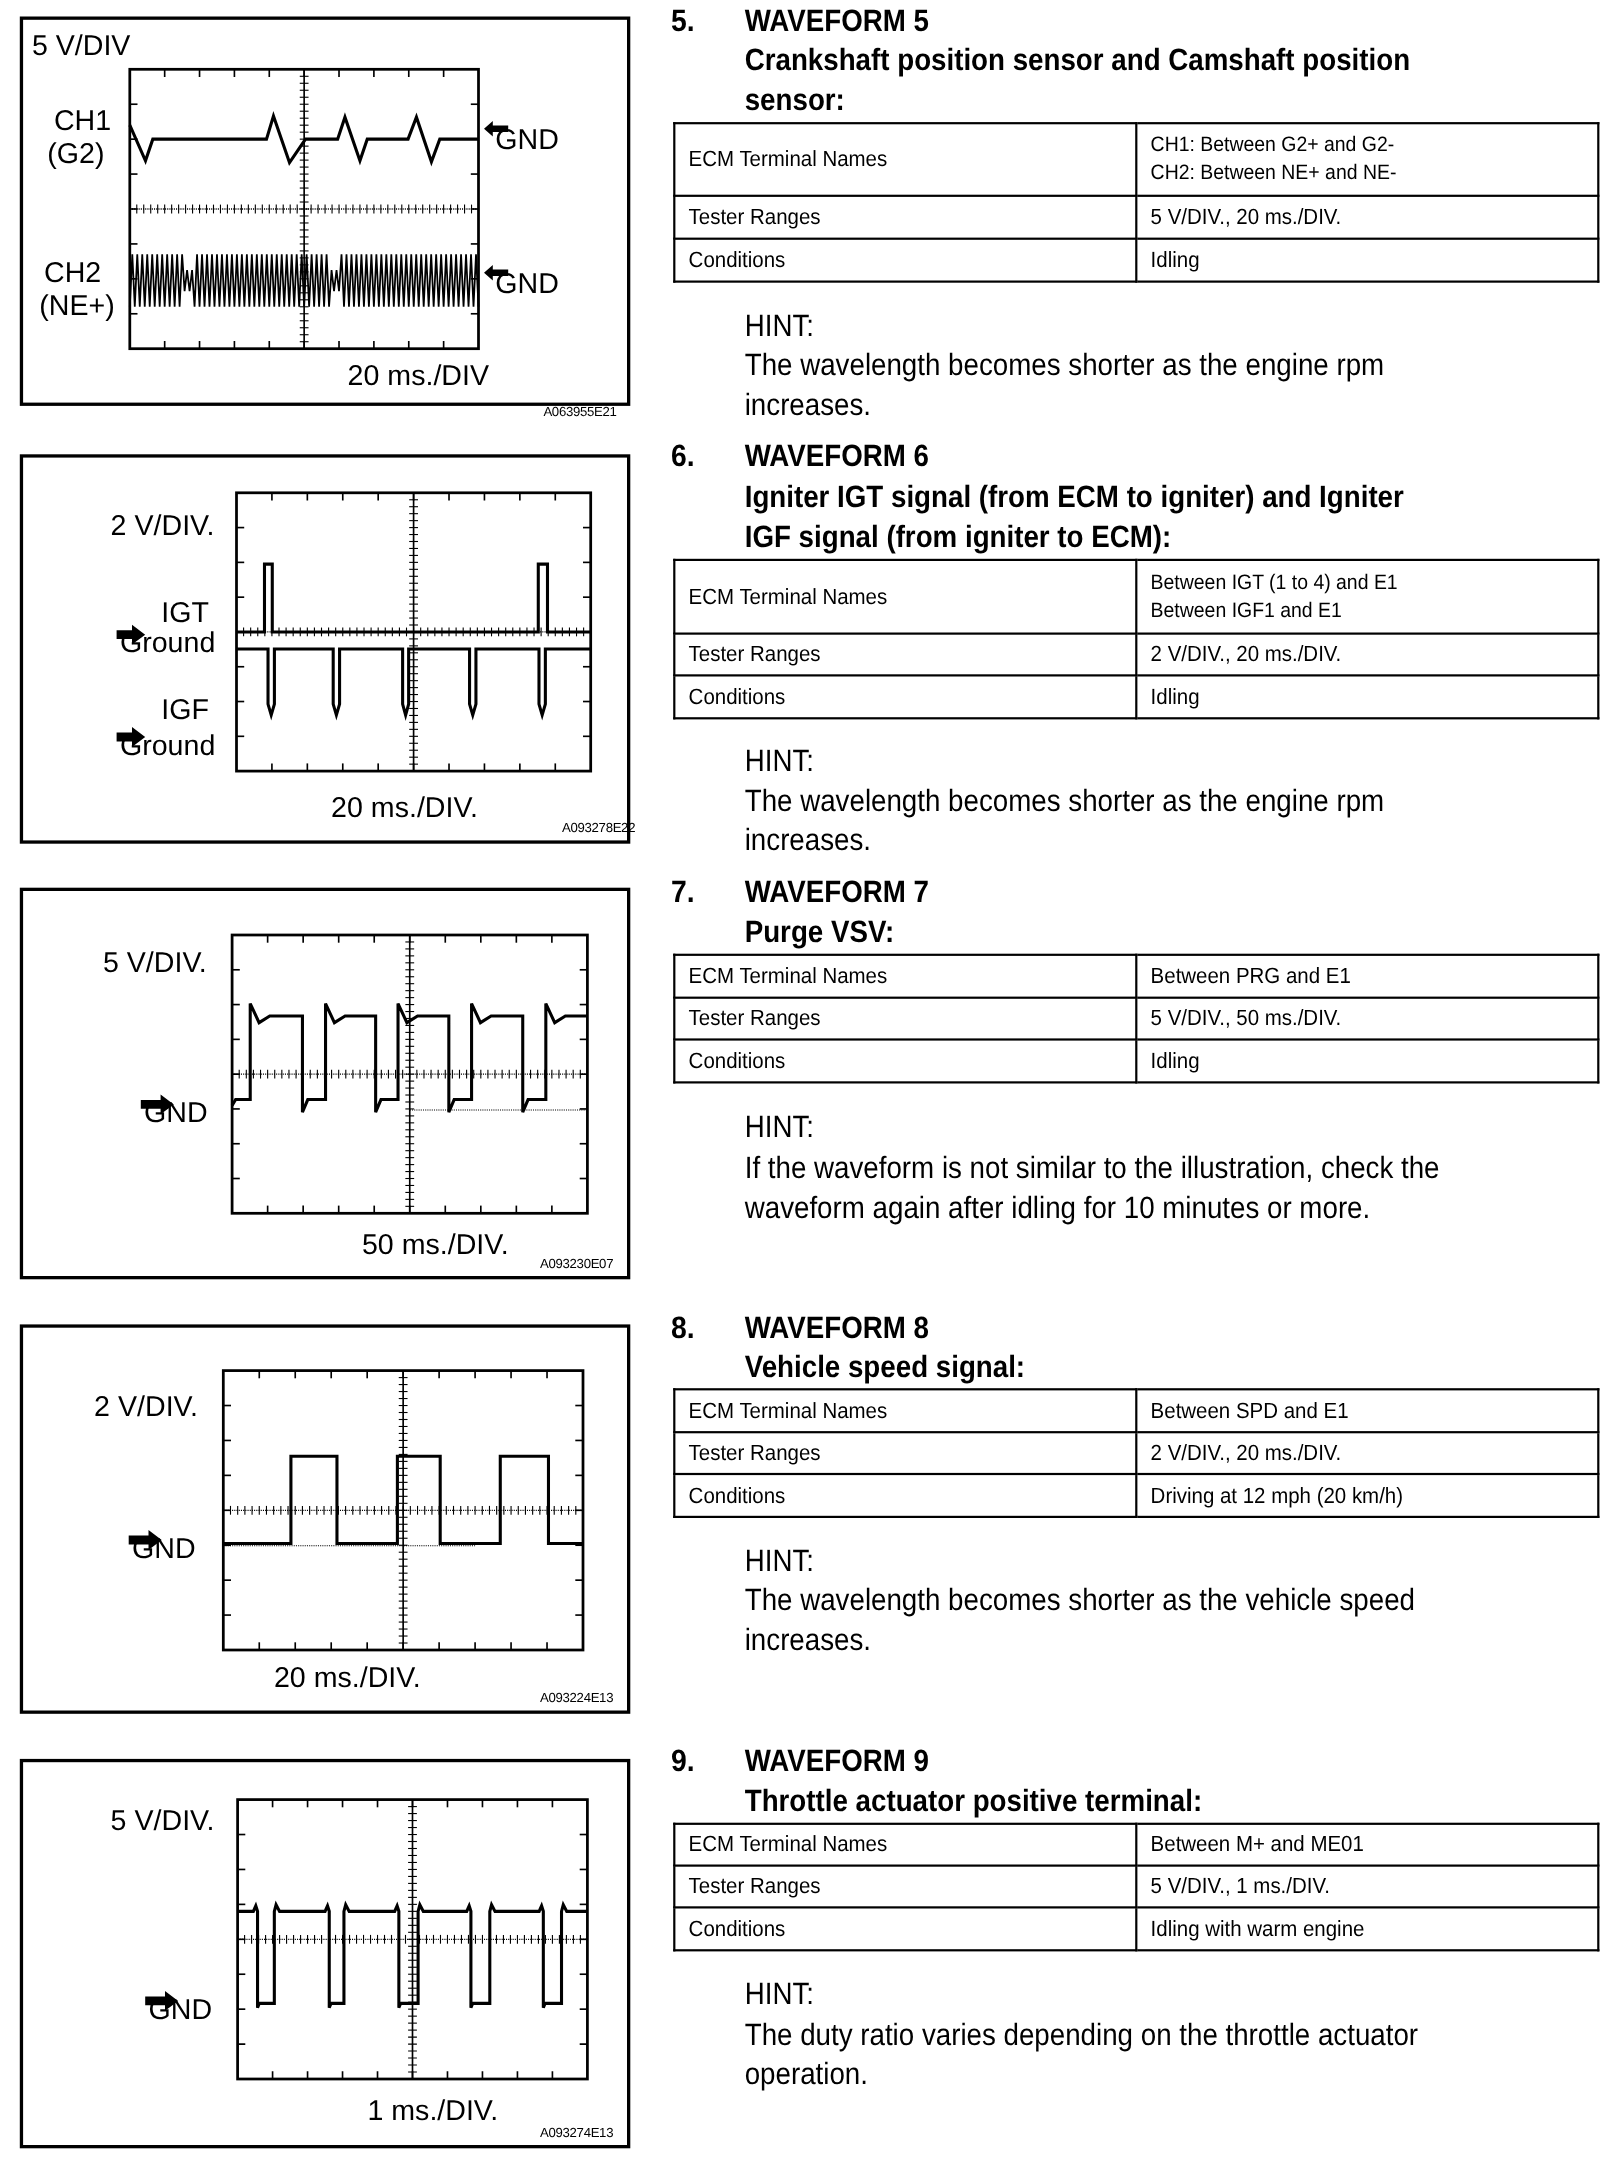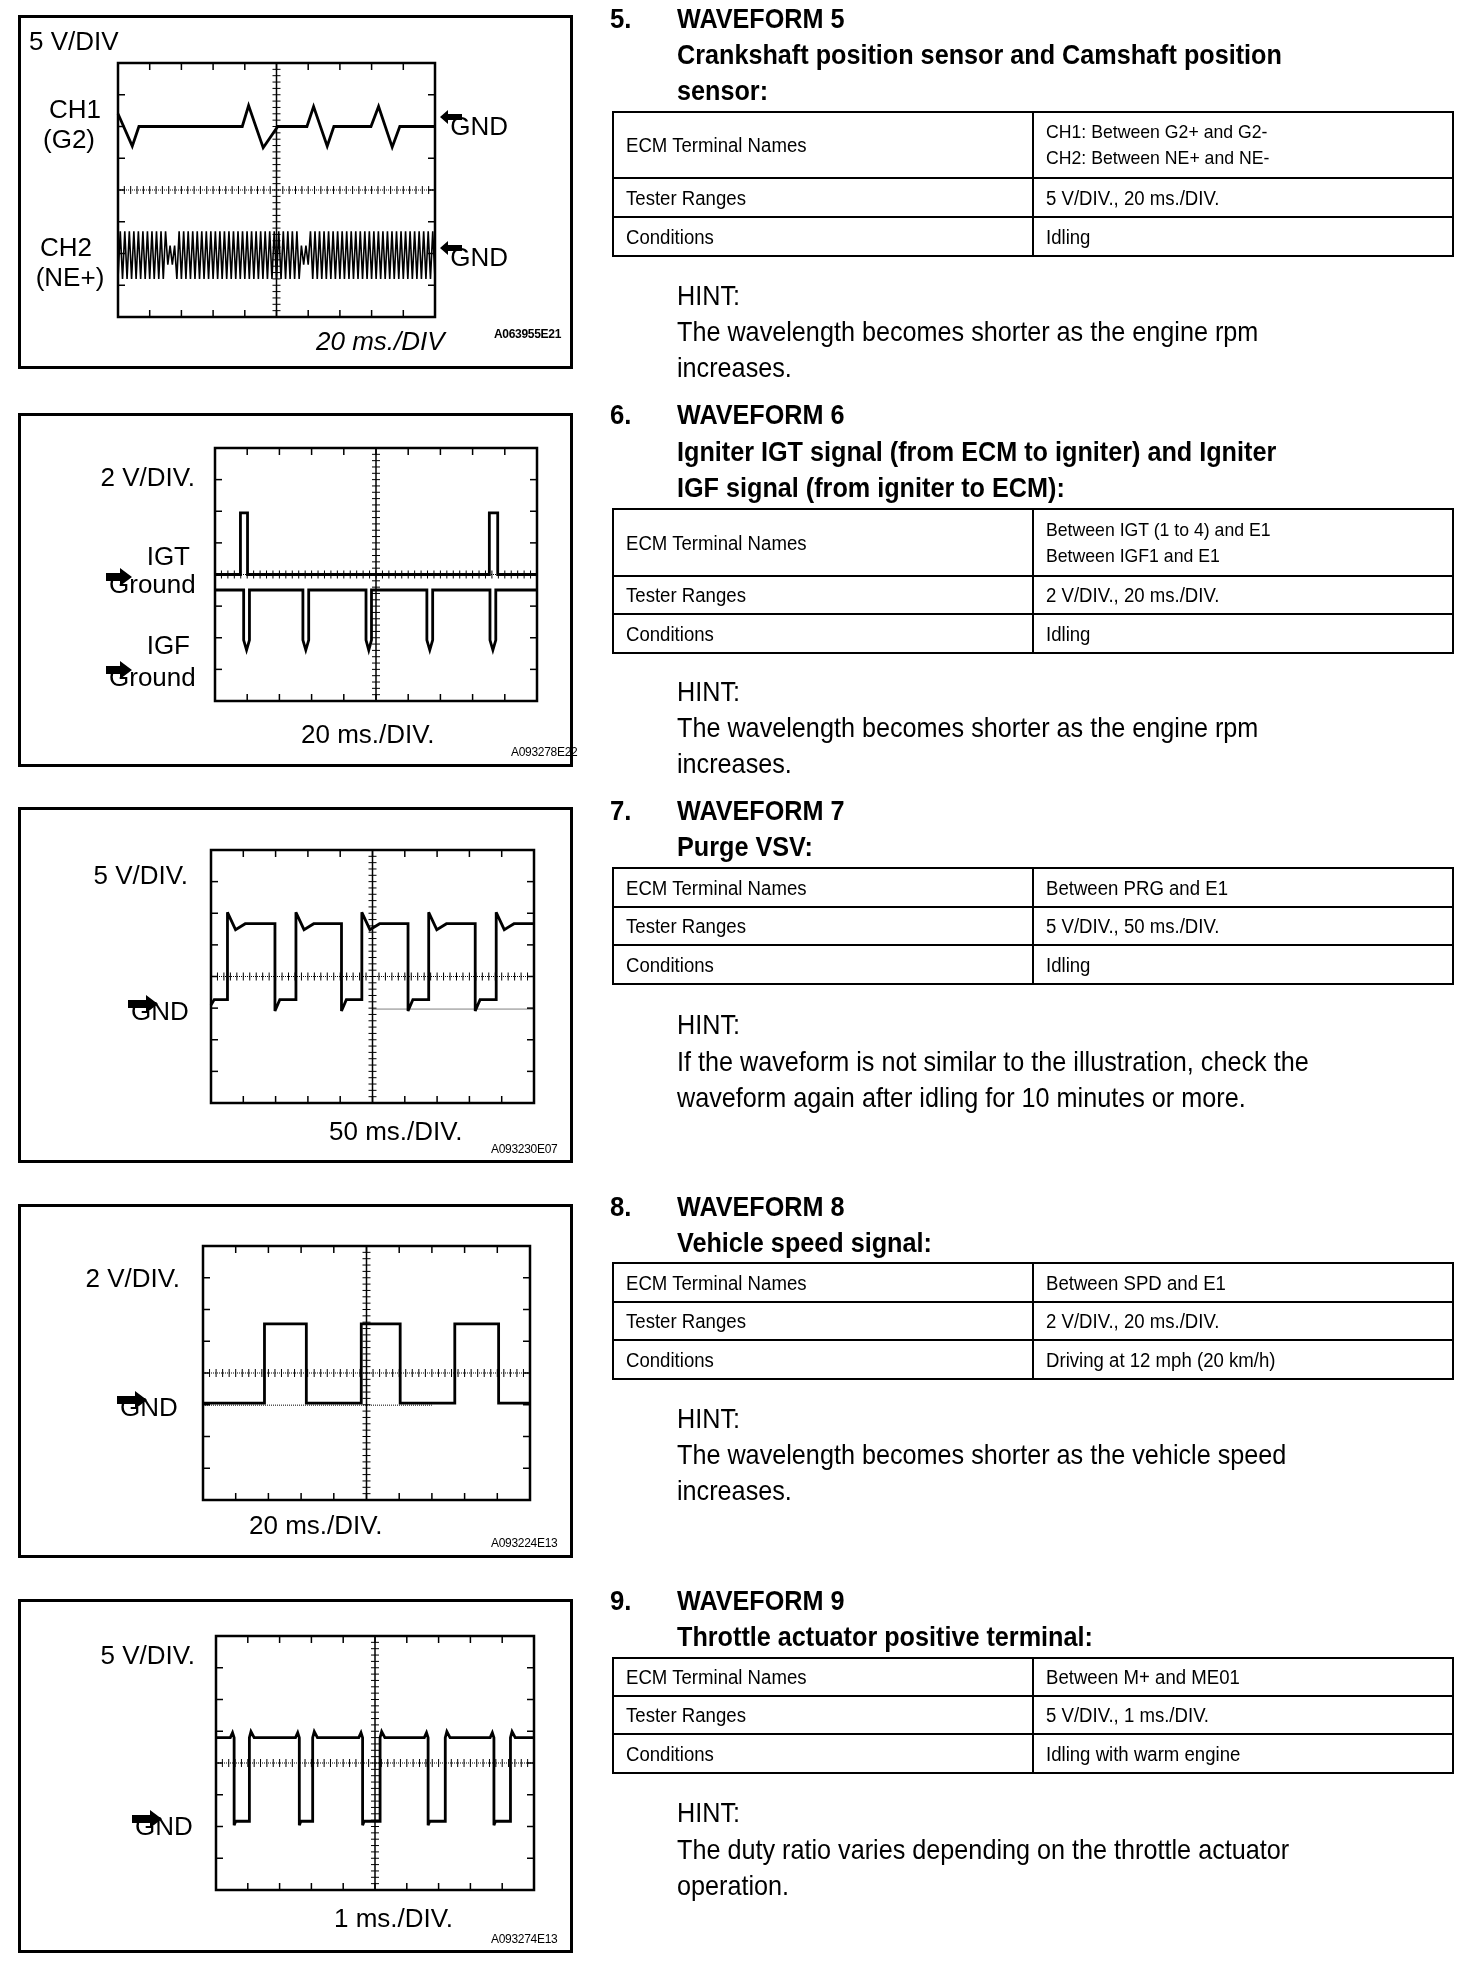--- a/index.html
+++ b/index.html
@@ -160,22 +160,22 @@
           <polygon points="0,7 8,0 8,4 22,4 22,10 8,10 8,14" fill="#000"></polygon>
         </svg></span>
     <span>GND</span>
   </div>
   <div class="lbl" style="left:422px;top:226px;">
     <span class="arrow"><svg width="22" height="14">
           <polygon points="0,7 8,0 8,4 22,4 22,10 8,10 8,14" fill="#000"></polygon>
         </svg></span>
     <span>GND</span>
   </div>
-  <div class="lbl" style="left:295px;top:310px;font-style:italic;">20 ms./DIV</div>
-  <div class="code" style="left:473px;top:310px;font-weight:bold;">A063955E21</div>
+  <div class="lbl" style="left:295px;top:310px;">20 ms./DIV</div>
+  <div class="code" style="left:473px;top:350px;">A063955E21</div>
 </div>
 
 <div class="fig" style="top:413px;height:354px;">
   <svg id="svg1" width="560" height="360">
       <rect x="197" y="35" width="322" height="253" fill="none" stroke="#000" stroke-width="2.5"></rect>
       <line x1="358" y1="35" x2="358" y2="288" stroke="#000" stroke-width="1.5"></line>
       <line x1="197" y1="161.5" x2="519" y2="161.5" stroke="#000" stroke-width="1.2" stroke-dasharray="1 1"></line>
       <line x1="229.2" y1="35" x2="229.2" y2="42" stroke="#000" stroke-width="1.5"></line>
       <line x1="229.2" y1="281" x2="229.2" y2="288" stroke="#000" stroke-width="1.5"></line>
       <line x1="261.4" y1="35" x2="261.4" y2="42" stroke="#000" stroke-width="1.5"></line>

